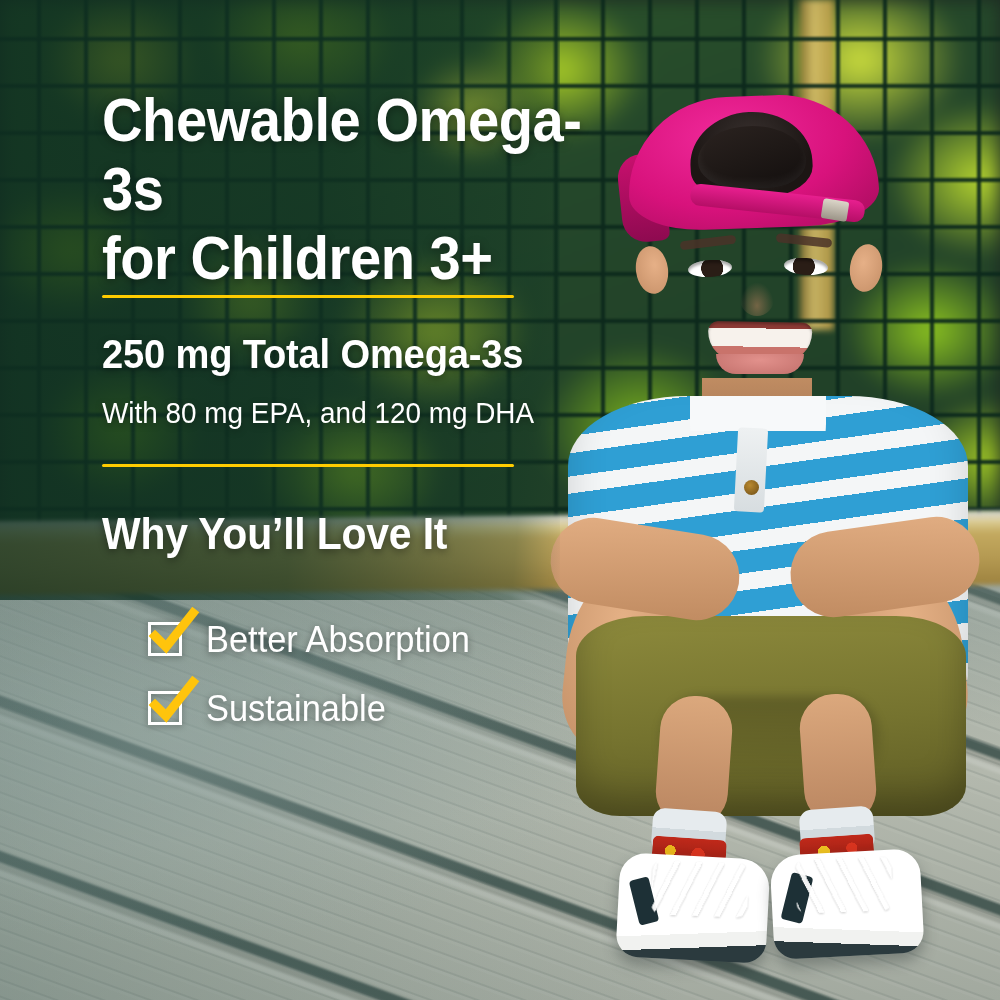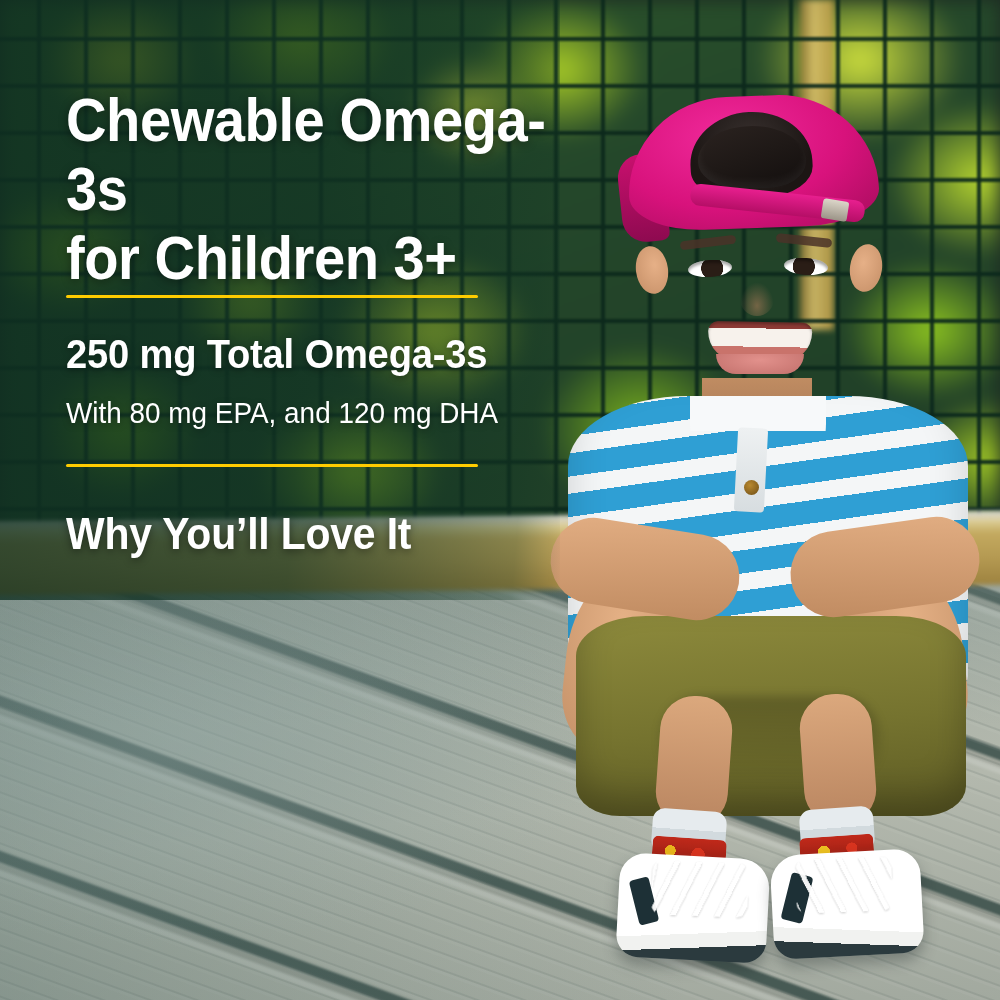--- a/index.html
+++ b/index.html
@@ -235,21 +235,21 @@
   .lace-l { left: 112px; top: 766px; width: 96px; height: 54px;
     background:
       linear-gradient(100deg, rgba(255,255,255,.95) 0 5px, rgba(0,0,0,0) 5px) ,
       repeating-linear-gradient(115deg, #ffffff 0 5px, rgba(0,0,0,0) 5px 20px);
     opacity:.95; border-radius: 10px; transform: rotate(2deg); filter: drop-shadow(0 1px 1px rgba(0,0,0,.2)); }
   .lace-r { left: 256px; top: 762px; width: 96px; height: 54px;
     background: repeating-linear-gradient(65deg, #ffffff 0 5px, rgba(0,0,0,0) 5px 20px);
     opacity:.95; border-radius: 10px; transform: rotate(-2deg); filter: drop-shadow(0 1px 1px rgba(0,0,0,.2)); }
 
   
-  .overlay { position: absolute; inset: 0; }
+  .overlay { position: absolute; inset: 0; margin-left: 36px; }
 
   .headline {
     position: absolute; left: 66px; top: 86px; width: 540px;
     color: #fff; font-weight: 700; font-size: 61px; line-height: 1.13;
     letter-spacing: -0.5px; transform: scaleX(.92); transform-origin: left top;
     text-shadow: 0 2px 10px rgba(0,0,0,.38);
   }
   .rule {
     position: absolute; left: 66px; width: 412px; height: 3px;
     background: #FFCC00; border-radius: 2px;
@@ -375,18 +375,36 @@
     <div class="dose">250 mg Total Omega-3s</div>
     <div class="dose-sub">With 80 mg EPA, and 120 mg DHA</div>
 
     <div class="rule rule-bottom"></div>
 
     <div class="why">Why You’ll Love It</div>
 
     <div class="benefits">
 
 
-
-
+      <div class="benefit-row">
+        <span class="cb">
+          <span class="cb-box"></span>
+          <svg class="cb-check" viewBox="0 0 48 46">
+            <path d="M6 25 L17 36 L44 2" fill="none" stroke="#FFC40C" stroke-width="9" stroke-linecap="square" stroke-linejoin="miter"></path>
+          </svg>
+        </span>
+        <span class="benefit-label">Better Absorption</span>
+      </div>
+
+
+      <div class="benefit-row">
+        <span class="cb">
+          <span class="cb-box"></span>
+          <svg class="cb-check" viewBox="0 0 48 46">
+            <path d="M6 25 L17 36 L44 2" fill="none" stroke="#FFC40C" stroke-width="9" stroke-linecap="square" stroke-linejoin="miter"></path>
+          </svg>
+        </span>
+        <span class="benefit-label">Sustainable</span>
+      </div>
 
     </div>
   </div>
 </div>
 
 </body></html>

